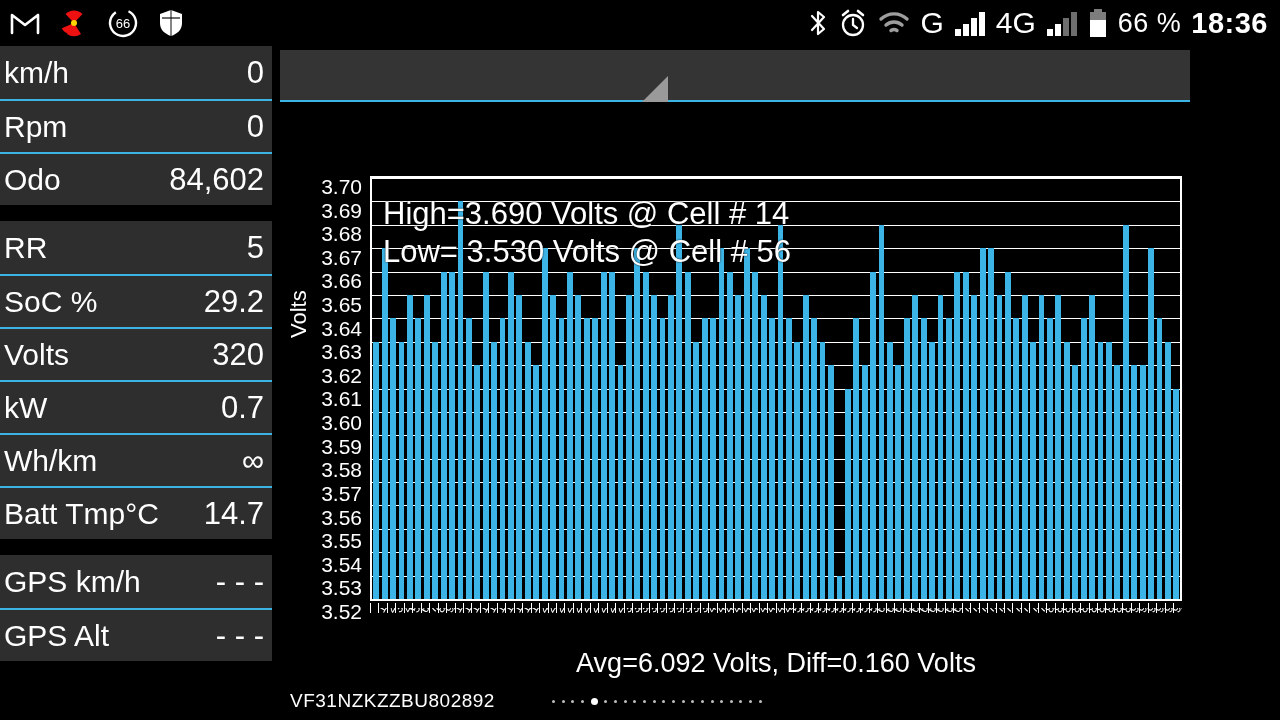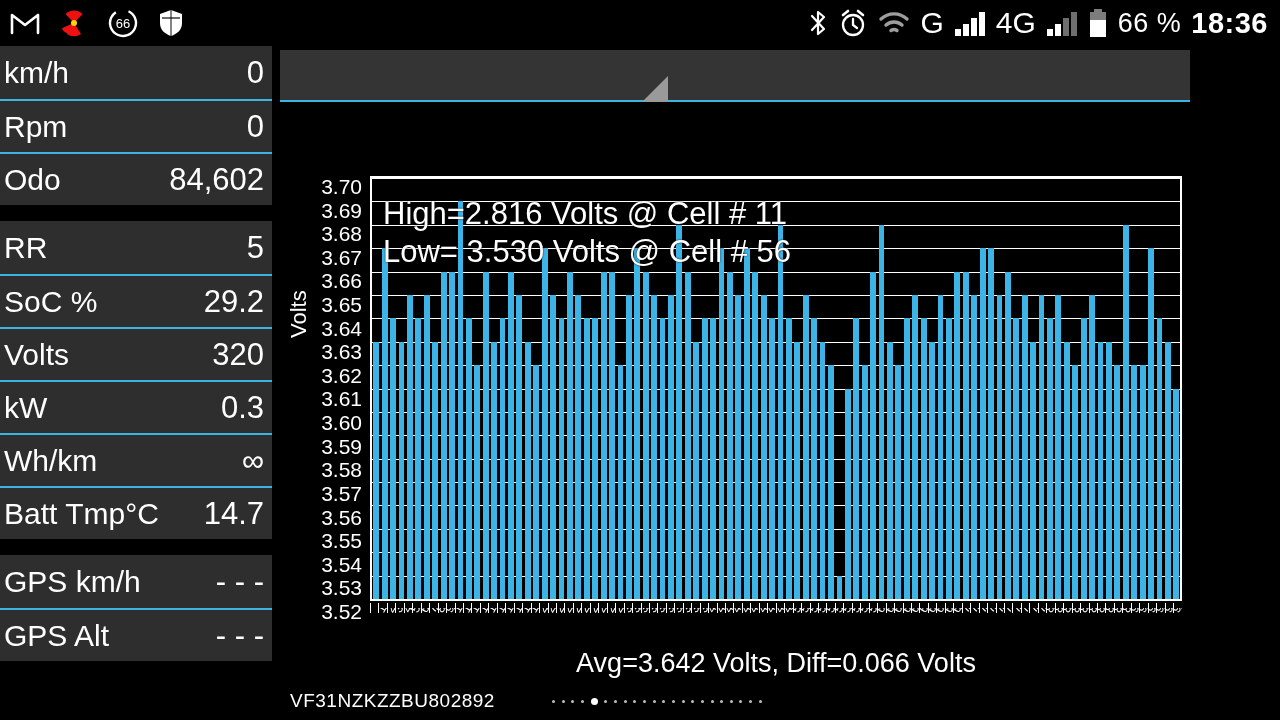--- a/index.html
+++ b/index.html
@@ -256,21 +256,21 @@
         <div class="sb-row">
           <span class="sb-label">SoC %</span>
           <span class="sb-value">29.2</span>
         </div>
         <div class="sb-row">
           <span class="sb-label">Volts</span>
           <span class="sb-value">320</span>
         </div>
         <div class="sb-row">
           <span class="sb-label">kW</span>
-          <span class="sb-value">0.3</span>
+          <span class="sb-value">0.7</span>
         </div>
         <div class="sb-row">
           <span class="sb-label">Wh/km</span>
           <span class="sb-value">∞</span>
         </div>
         <div class="sb-row">
           <span class="sb-label">Batt Tmp°C</span>
           <span class="sb-value">14.7</span>
         </div>
       </div>
@@ -629,24 +629,24 @@
           <div class="xlab" style="left: 748.562px;">89</div>
           <div class="xlab" style="left: 757.021px;">90</div>
           <div class="xlab" style="left: 765.479px;">91</div>
           <div class="xlab" style="left: 773.938px;">92</div>
           <div class="xlab" style="left: 782.396px;">93</div>
           <div class="xlab" style="left: 790.854px;">94</div>
           <div class="xlab" style="left: 799.312px;">95</div>
           <div class="xlab" style="left: 807.771px;">96</div>
         </div>
 
-      <div class="annot annot-high">High=2.816 Volts @ Cell # 11</div>
+      <div class="annot annot-high">High=3.690 Volts @ Cell # 14</div>
       <div class="annot annot-low">Low= 3.530 Volts @ Cell # 56</div>
 
-      <div class="chart-footer">Avg=3.642 Volts, Diff=0.066 Volts</div>
+      <div class="chart-footer">Avg=6.092 Volts, Diff=0.160 Volts</div>
     </div>
 
     <div class="vin">VF31NZKZZBU802892</div>
     <div class="pagedots" id="pagedots">
         <span class="pdot"></span>
         <span class="pdot"></span>
         <span class="pdot"></span>
         <span class="pdot"></span>
         <span class="pdot active"></span>
         <span class="pdot"></span>

